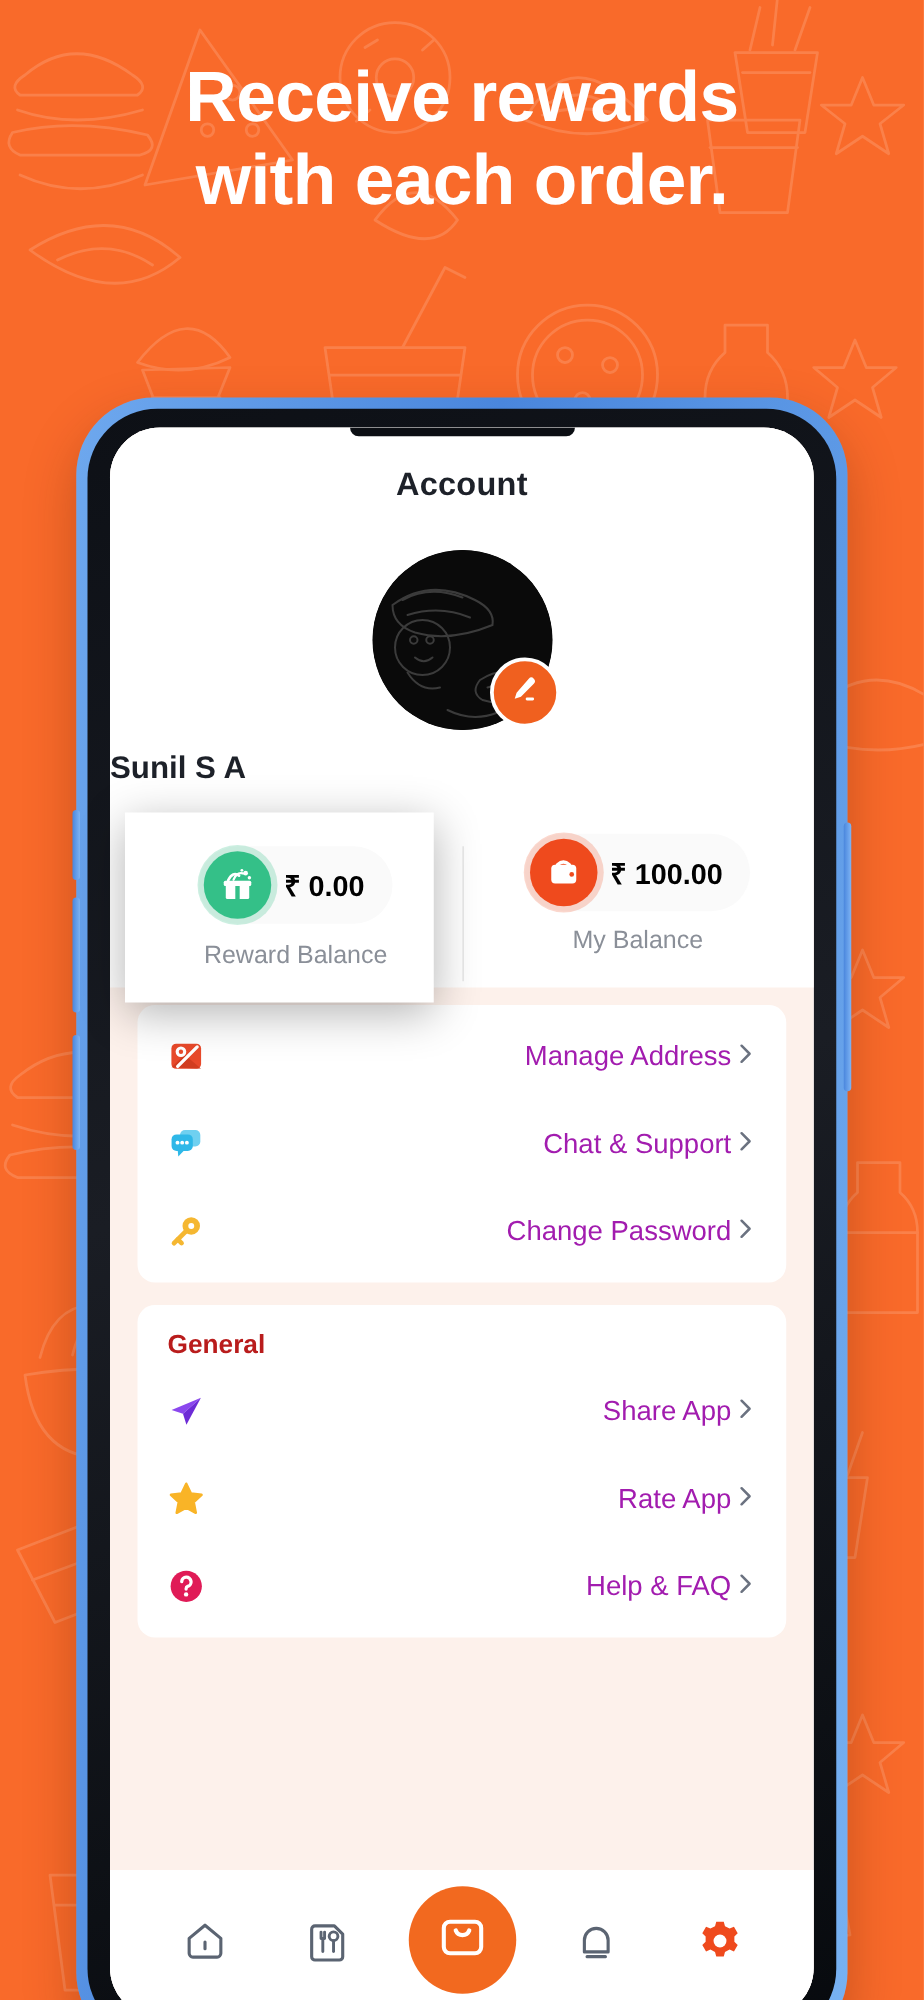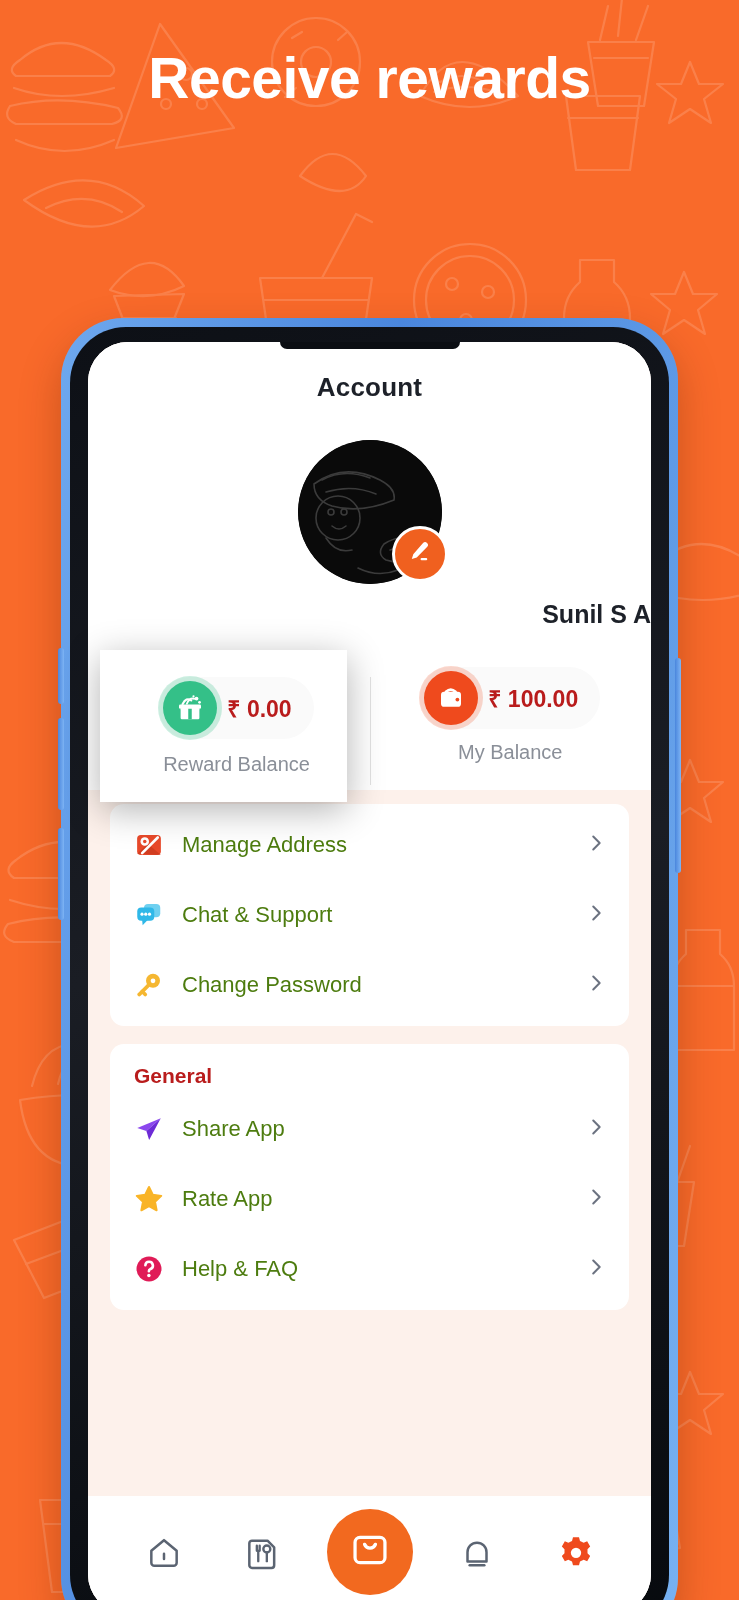--- a/index.html
+++ b/index.html
@@ -148,21 +148,21 @@
     border-radius: 50%;
     background: #f0601f;
     border: 3px solid #ffffff;
     display: flex;
     align-items: center;
     justify-content: center;
   }
 
   .user-name {
     margin-top: 16px;
-    text-align: right;
+    text-align: left;
     font-size: 25px;
     font-weight: bold;
     color: #1d2129;
   }
 
   
   .stats-row {
     display: flex;
     align-items: stretch;
     margin-top: 22px;
@@ -192,21 +192,21 @@
     display: flex;
     align-items: center;
     justify-content: center;
     flex-shrink: 0;
   }
   .stat-icon.reward { background: #34c088; box-shadow: 0 0 0 5px rgba(52,192,136,0.25); }
   .stat-icon.wallet { background: #ef4a1d; box-shadow: 0 0 0 5px rgba(239,74,29,0.22); }
   .stat-value {
     font-size: 23px;
     font-weight: bold;
-    color: #b91c1c;
+    color: #000000;
     white-space: nowrap;
   }
   .stat-label {
     margin-top: 12px;
     font-size: 20px;
     color: #8a8f98;
   }
   .stat-divider {
     position: absolute;
     left: 50%;
@@ -263,21 +263,22 @@
     height: 34px;
     display: flex;
     align-items: center;
     justify-content: center;
     flex-shrink: 0;
   }
   .menu-label {
     margin-left: 16px;
     flex: 1;
     font-size: 22px;
-    color: #4d7c0f;
+    color: #a21caf;
+    text-align: right;
   }
   .chevron { flex-shrink: 0; }
 
   
   .bottom-nav {
     flex-shrink: 0;
     background: #ffffff;
     height: 118px;
     display: flex;
     align-items: center;
@@ -399,20 +400,21 @@
 
       <path d="M574 1508 l96 -16 l10 56 l-96 16z"></path>
       <circle cx="608" cy="1526" r="6"></circle>
       <circle cx="648" cy="1534" r="6"></circle>
     </g>
   </svg>
 </div>
 
 <div id="headline">
   <span class="line">Receive rewards</span>
+  <span class="line">with each order.</span>
 </div>
 
 <div id="phone">
   <div class="phone-frame-outer"></div>
   <div class="side-btn btn-vol-up"></div>
   <div class="side-btn btn-vol-down"></div>
   <div class="side-btn btn-vol-3"></div>
   <div class="side-btn btn-power"></div>
   <div class="phone-bezel"></div>
 

